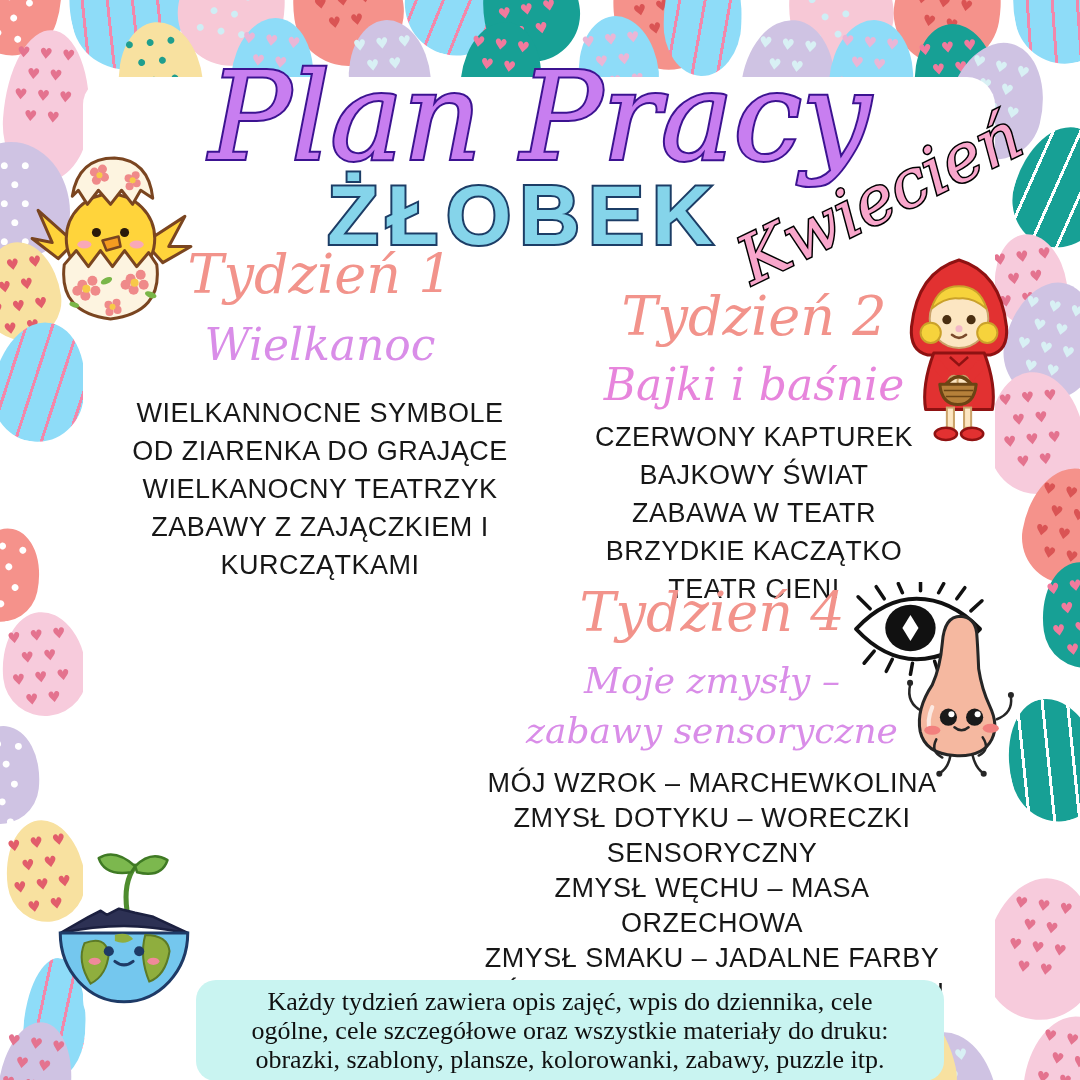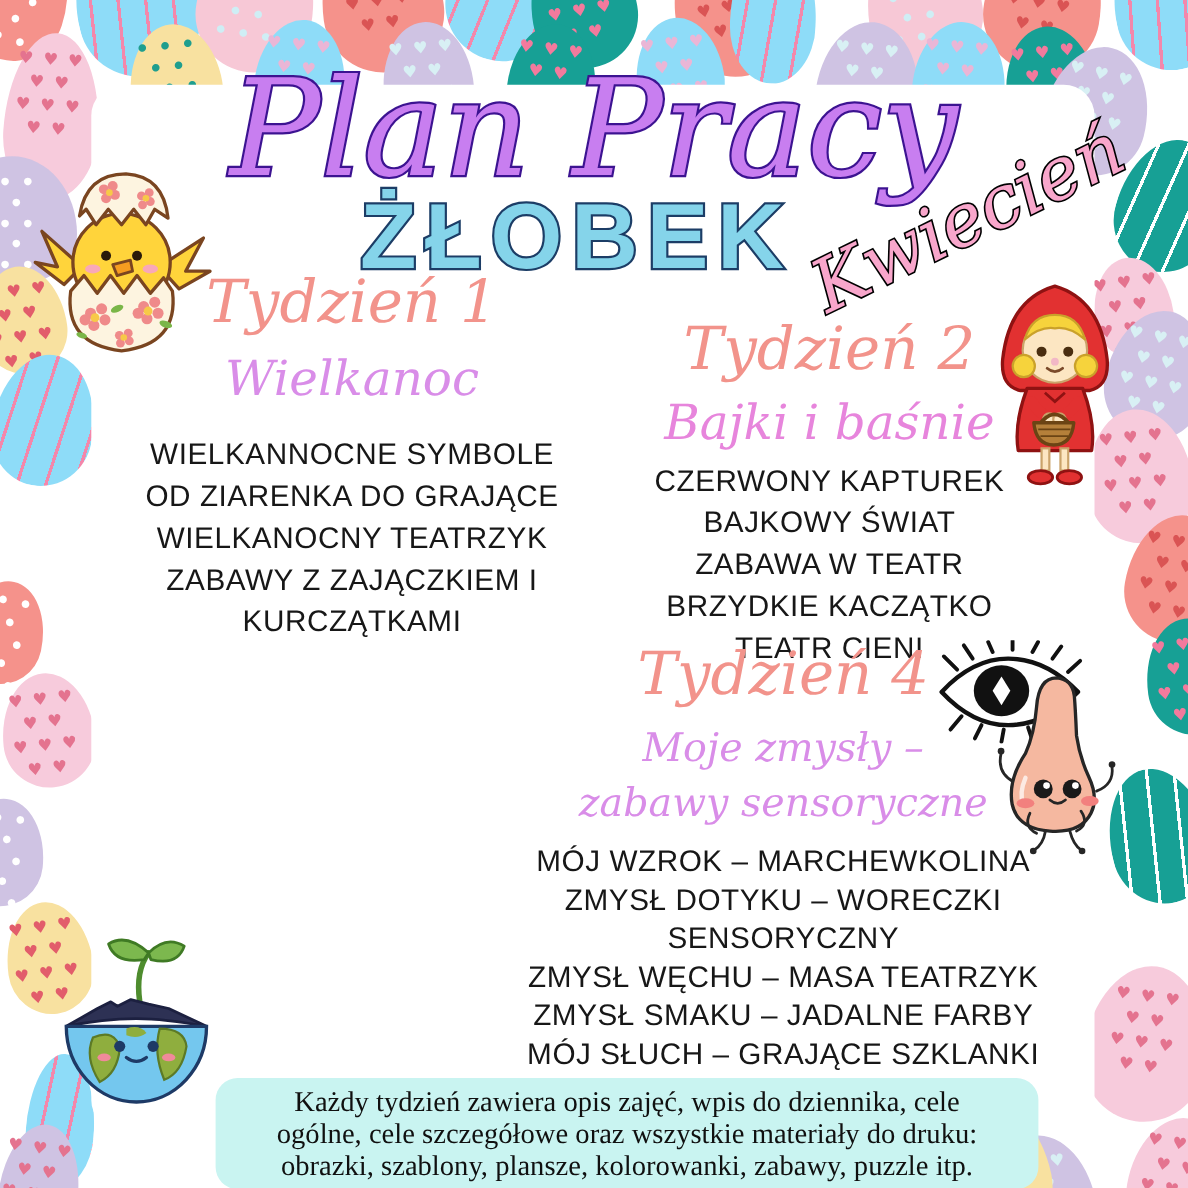--- a/index.html
+++ b/index.html
@@ -154,21 +154,21 @@
   </section>
 
 
   <section class="week w4">
     <div class="week-heading">Tydzień 4</div>
     <div class="week-sub">Moje zmysły –</div>
     <div class="week-sub" style="margin-top:0">zabawy sensoryczne</div>
     <div class="week-list">
       <div>MÓJ WZROK – MARCHEWKOLINA</div>
       <div>ZMYSŁ DOTYKU – WORECZKI SENSORYCZNY</div>
-      <div>ZMYSŁ WĘCHU – MASA TEATRZYK</div>
+      <div>ZMYSŁ WĘCHU – MASA ORZECHOWA</div>
       <div>ZMYSŁ SMAKU – JADALNE FARBY</div>
       <div>MÓJ SŁUCH – GRAJĄCE SZKLANKI</div>
     </div>
   </section>
 
   <div class="illus il-chick">
     <svg viewBox="0 0 175 185">
       <g stroke="#7a4520" stroke-width="3" stroke-linejoin="round">
         <path d="M52,96 L16,64 L30,96 L10,92 L36,112 Z" fill="#ffd43b"></path>
         <path d="M122,96 L162,70 L146,100 L168,100 L140,116 Z" fill="#ffd43b"></path>

